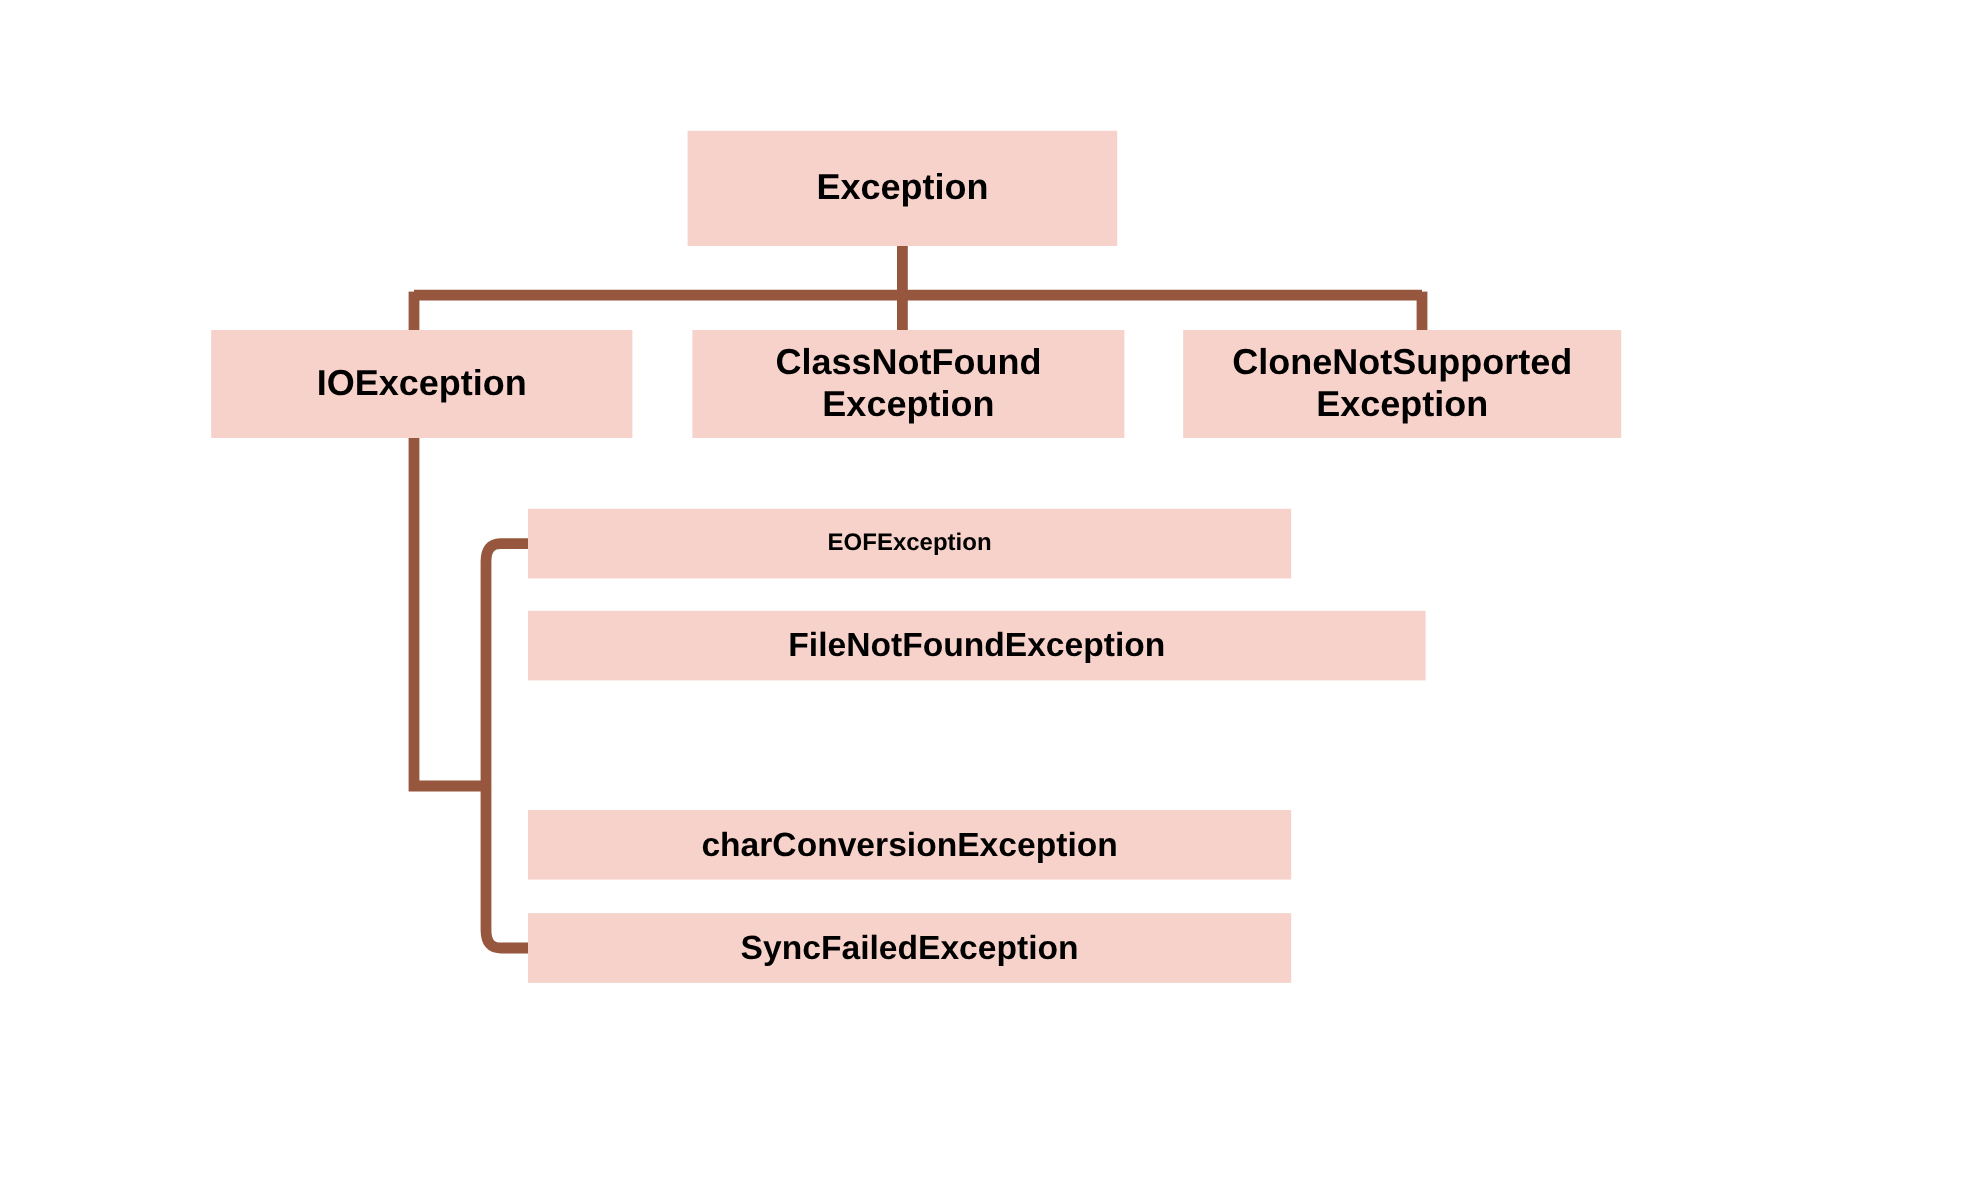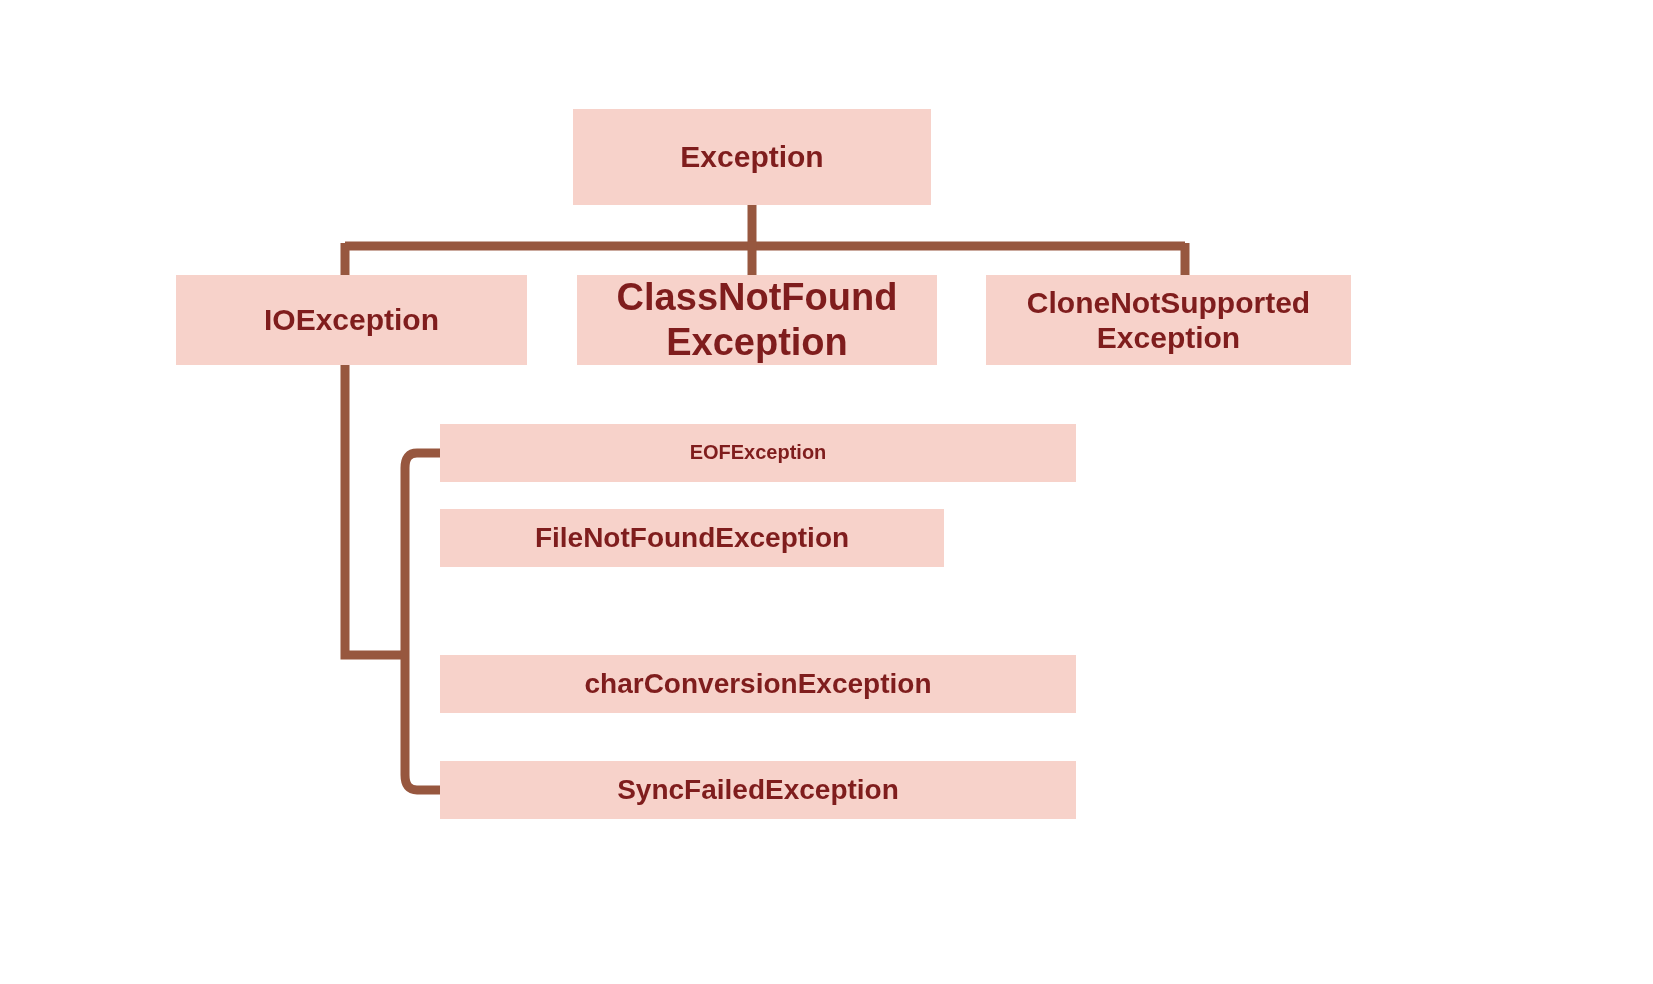--- a/index.html
+++ b/index.html
@@ -15,21 +15,21 @@
     overflow: hidden;
     font-family: "Liberation Sans", sans-serif;
   }
   .node {
     position: absolute;
     box-sizing: border-box;
     display: flex;
     align-items: center;
     justify-content: center;
     text-align: center;
-    color: #7f1d1d;
+    color: #000000;
     font-weight: bold;
     line-height: 1.18;
     white-space: pre-line;
     z-index: 2;
   }
   #svg-connectors {
     position: absolute;
     left: 0;
     top: 0;
     width: 1653px;
@@ -61,40 +61,40 @@
   </svg>
 
   <div class="node" style="left:573px; top:109px; width:358px; height:96px; background:#f7d2ca; font-size:30px;">
     <span>Exception</span>
   </div>
 
   <div class="node" style="left:176px; top:275px; width:351px; height:90px; background:#f7d2ca; font-size:30px;">
     <span>IOException</span>
   </div>
 
-  <div class="node" style="left:577px; top:275px; width:360px; height:90px; background:#f7d2ca; font-size:38px;">
+  <div class="node" style="left:577px; top:275px; width:360px; height:90px; background:#f7d2ca; font-size:30px;">
     <span>ClassNotFound
 Exception</span>
   </div>
 
   <div class="node" style="left:986px; top:275px; width:365px; height:90px; background:#f7d2ca; font-size:30px;justify-content:center;">
     <span>CloneNotSupported
 Exception</span>
   </div>
 
   <div class="node" style="left:440px; top:424px; width:636px; height:58px; background:#f7d2ca; font-size:20px;">
     <span>EOFException</span>
   </div>
 
-  <div class="node" style="left:440px; top:509px; width:504px; height:58px; background:#f7d2ca; font-size:28px;align-items:center;">
+  <div class="node" style="left:440px; top:509px; width:748px; height:58px; background:#f7d2ca; font-size:28px;align-items:center;">
     <span>FileNotFoundException</span>
   </div>
 
 
-  <div class="node" style="left:440px; top:655px; width:636px; height:58px; background:#f7d2ca; font-size:28px;">
+  <div class="node" style="left:440px; top:675px; width:636px; height:58px; background:#f7d2ca; font-size:28px;">
     <span>charConversionException</span>
   </div>
 
   <div class="node" style="left:440px; top:761px; width:636px; height:58px; background:#f7d2ca; font-size:28px;">
     <span>SyncFailedException</span>
   </div>
 
 </div>
 
 </body></html>

